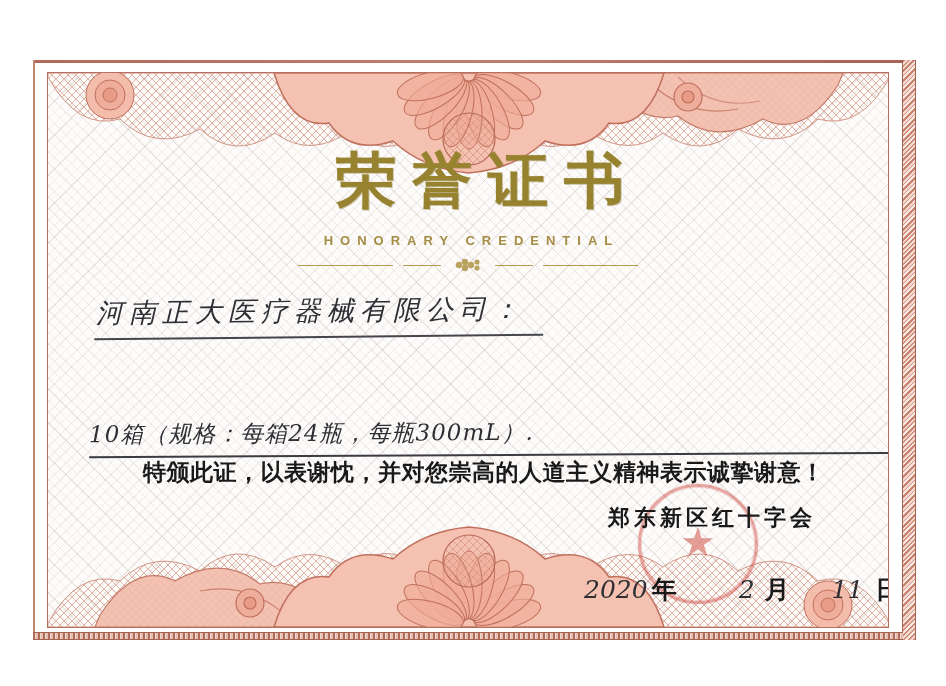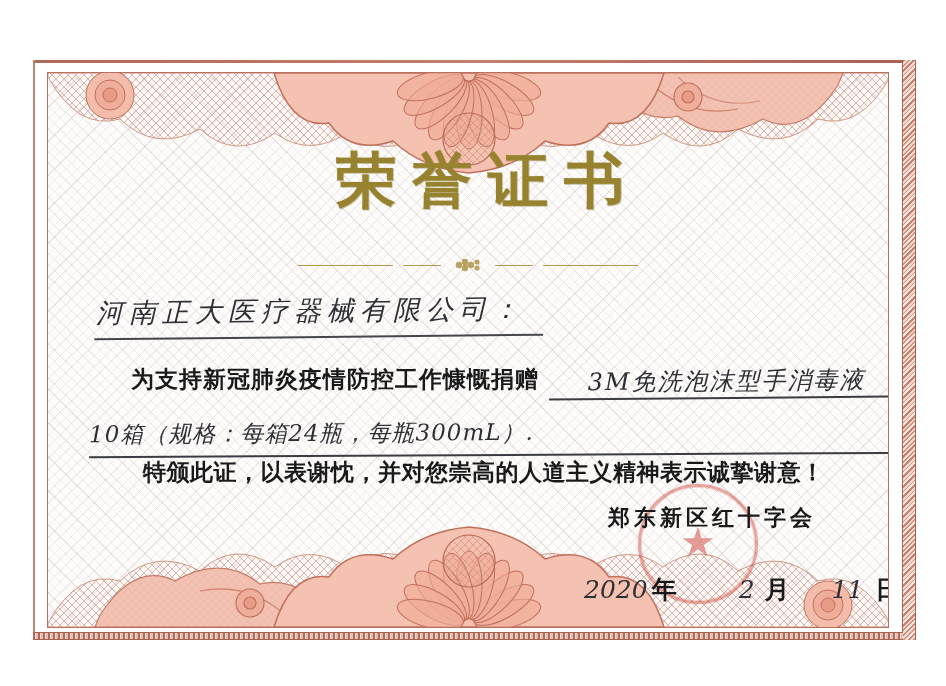--- a/index.html
+++ b/index.html
@@ -176,43 +176,41 @@
     </svg>
 
     <div class="seal">
       <span class="star">★</span>
     </div>
 
     <div class="textlayer">
 
       <div class="title">荣誉证书</div>
 
+      <div class="subtitle">HONORARY CREDENTIAL</div>
 
       <div class="divider">
         <span class="line"></span>
         <span class="line short"></span>
         <svg width="34" height="16" viewBox="0 0 34 16">
           <g fill="#b39a4e" opacity="0.9">
             <circle cx="8" cy="8" r="3.2"></circle>
               <circle cx="14" cy="5" r="3.2"></circle>
               <circle cx="14" cy="11" r="3.2"></circle>
             <circle cx="20" cy="8" r="3.2"></circle>
               <circle cx="26" cy="5" r="2.6"></circle>
               <circle cx="26" cy="11" r="2.6"></circle>
           </g>
         </svg>
         <span class="line short"></span>
         <span class="line"></span>
       </div>
 
       <div class="recipient hand">河南正大医疗器械有限公司：</div>
 
-      <div class="bodyline">
-        <span class="print">为支持新冠肺炎疫情防控工作慷慨捐赠</span><span class="gift-underline"><span class="hand">3M免洗泡沫型手消毒液</span></span>
-      </div>
 
       <div class="detail-line">
         <span class="hand">10箱（规格：每箱24瓶，每瓶300mL）.</span>
       </div>
 
       <div class="thanks print">特颁此证，以表谢忱，并对您崇高的人道主义精神表示诚挚谢意！</div>
 
       <div class="issuer print">郑东新区红十字会</div>
 
 

